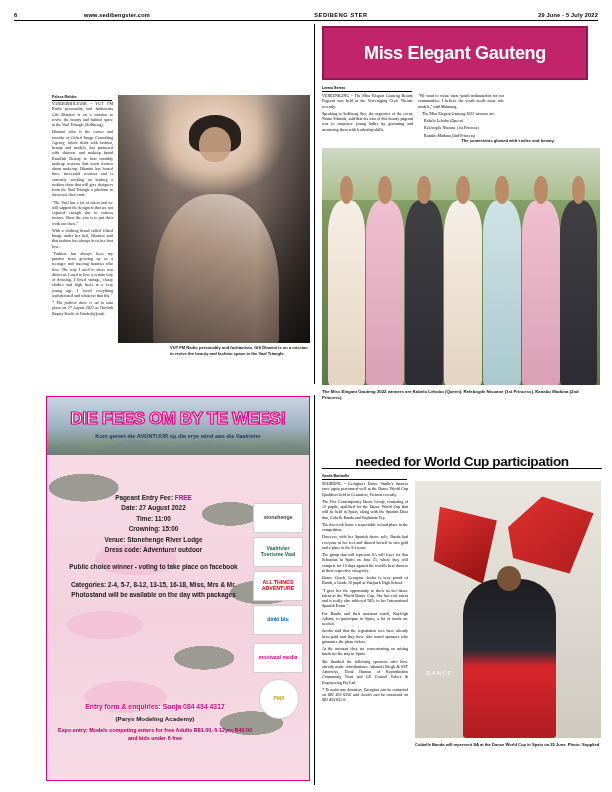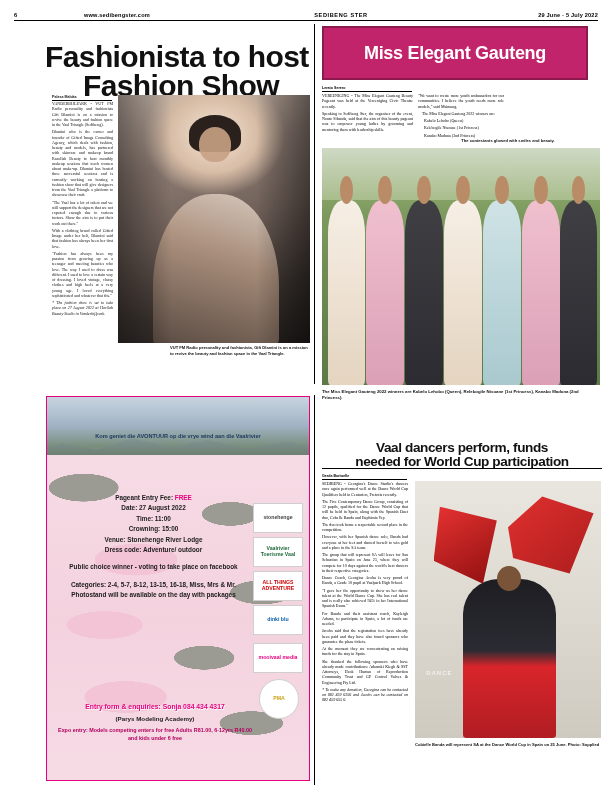--- a/index.html
+++ b/index.html
@@ -314,24 +314,20 @@
 <div class="page">
 
   <div class="masthead">
     <span class="folio">6</span>
     <span class="site">www.sedibengster.com</span>
     <span class="title">SEDIBENG STER</span>
     <span class="date">29 June - 5 July 2022</span>
   </div>
   <div class="rule-top"></div>
 
-  <h1 class="lead-head">
-    <span>Fashionista to host</span>
-    <span class="l2">Fashion Show</span>
-  </h1>
 
   <div class="lead-byline">Palesa Maloka</div>
 
   <div class="lead-body">
     <p>VANDERBIJLPARK - VUT FM Radio personality and fashionista Gift Dlamini is on a mission to revive the beauty and fashion space in the Vaal Triangle (Sedibeng).</p>
     <p>Dlamini who is the owner and founder of Gifted Image Consulting Agency, which deals with fashion, beauty and models, has partnered with skincare and makeup brand Razollah Beauty to host monthly makeup sessions that teach women about make-up. Dlamini has hosted three successful sessions and is currently working on hosting a fashion show that will give designers from the Vaal Triangle a platform to showcase their craft.</p>
     <p>"The Vaal has a lot of talent and we still support the designers that are not exposed enough due to various factors. Show the aim is to put their work out there."</p>
     <p>With a clothing brand called Gifted Image under her belt, Dlamini said that fashion has always been her first love.</p>
     <p>"Fashion has always been my passion from growing up as a teenager and meeting beauties who love. The way I used to dress was different. I used to love a certain way of dressing. I loved vintage, classy clothes and high heels at a very young age. I loved everything sophisticated and whatever that fits."</p>
     <p class="ital">* The fashion show is set to take place on 27 August 2022 at Havilah Beauty Studio in Vanderbijlpark.</p>
@@ -378,20 +374,21 @@
     <div class="lady" style="left:44%;"></div>
     <div class="lady teal" style="left:58%;"></div>
     <div class="lady pink" style="left:72%;"></div>
     <div class="lady dark" style="left:85.5%;"></div>
   </div>
 
   <div class="me-caption">The Miss Elegant Gauteng 2022 winners are Kabelo Lehobo (Queen), Relebogile Ntsoane (1st Princess), Kanabo Maduna (2nd Princess).</div>
 
   <div class="advert">
     <div class="ad-mountain"></div>
+    <div class="ad-title">DIE FEES OM BY TE WEES!</div>
     <div class="ad-sub">Kom geniet die AVONTUUR op die vrye wind aan die Vaalrivier</div>
     <div class="ad-camo"></div>
 
 
     <div class="ad-lines">
       <div>
         <span>Pageant Entry Fee:</span>
         <span class="free">FREE</span>
       </div>
       <div>Date: 27 August 2022</div>
@@ -412,21 +409,21 @@
 
     <div class="sponsor s1">stonehenge</div>
     <div class="sponsor s2">Vaalrivier Toerisme Vaal</div>
     <div class="sponsor s3">ALL THINGS ADVENTURE</div>
     <div class="sponsor s4">dinki blu</div>
     <div class="sponsor s5">mooivaal media</div>
     <div class="sponsor s6">PMA</div>
   </div>
 
   <h2 class="vd-head">
-    <span>Vaal dancers perform, funds</span><br>
+    <br>
     <span>needed for World Cup participation</span>
   </h2>
   <div class="vd-rule"></div>
   <div class="vd-byline">Gerda Bariwelle</div>
 
   <div class="vd-col">
     <p>SEDIBENG - Georgina's Dance Studio's dancers once again performed well at the Dance World Cup Qualifiers held in Centurion, Pretoria recently.</p>
     <p>The Five Contemporary Dance Group, consisting of 12 pupils, qualified for the Dance World Cup that will be held in Spain, along with the Spanish Duet duo, Cobelle Banda and Euphimia Vey.</p>
     <p>The duo took home a respectable second place in the competition.</p>
     <p>However, with her Spanish dance solo, Banda had everyone at her feet and danced herself to win gold and a place in the SA team.</p>

